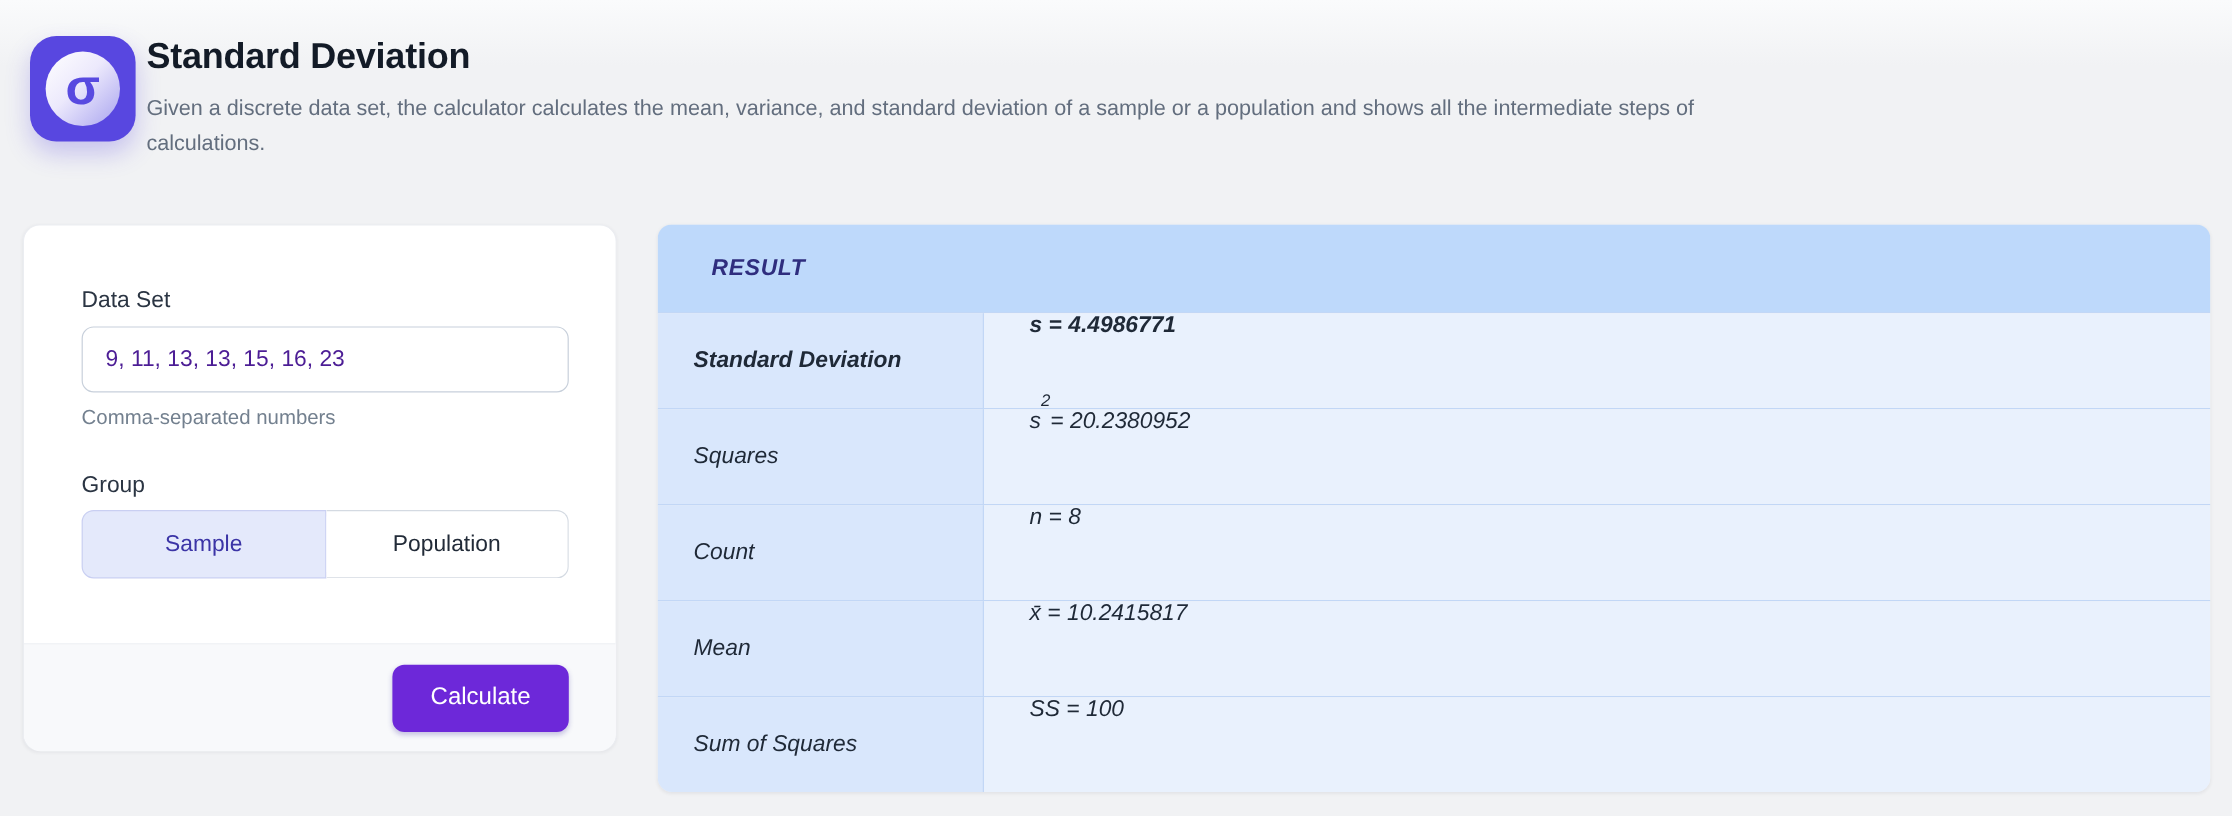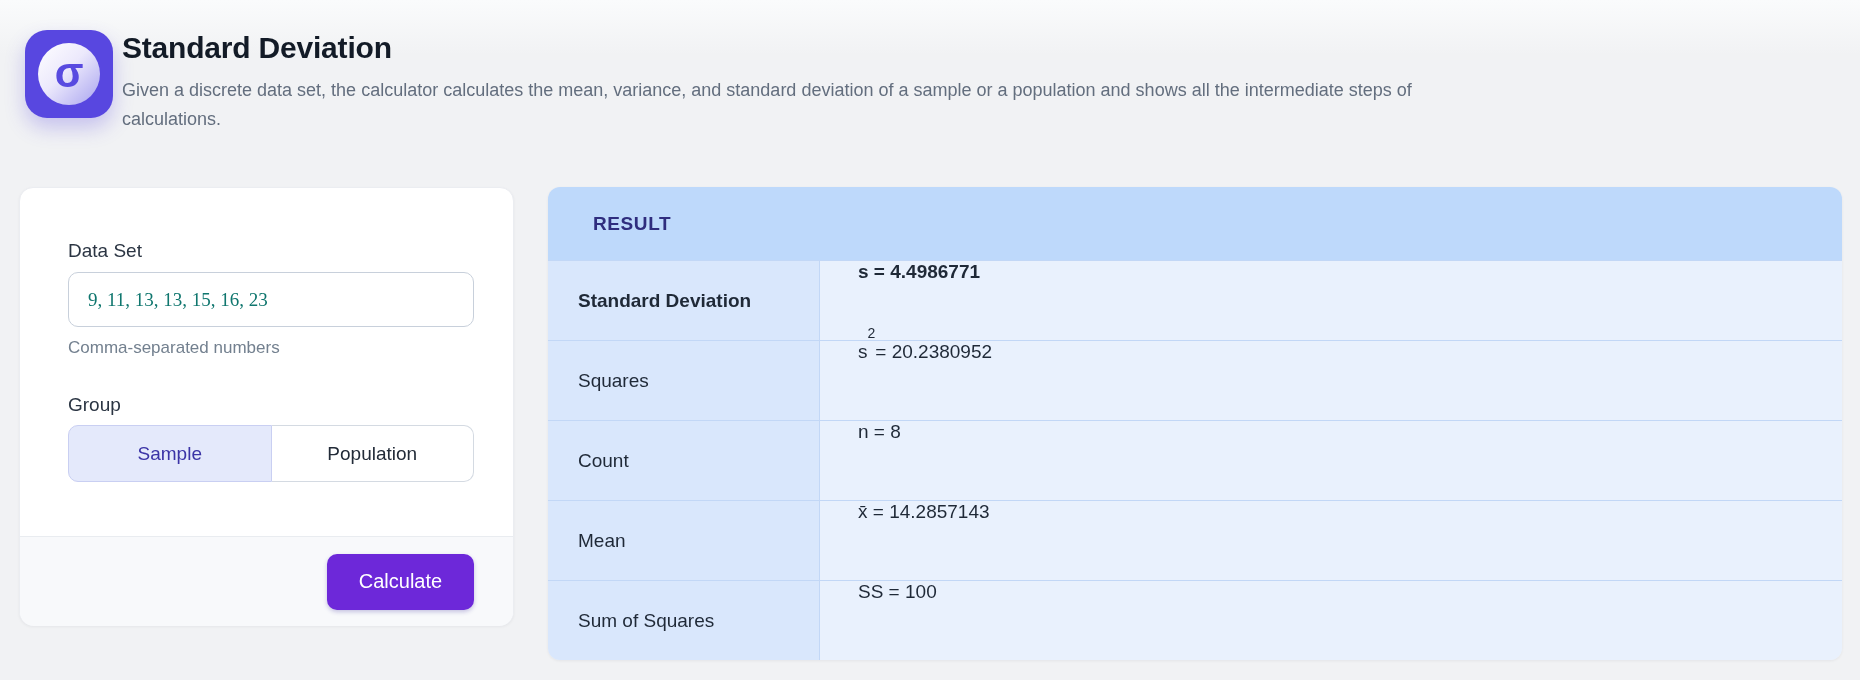--- a/index.html
+++ b/index.html
@@ -38,22 +38,22 @@
     position:absolute; left:19px; top:187px; width:495px; height:439px;
     background:#ffffff; border:1px solid #ebedf1; border-radius:14px;
     box-shadow:0 1px 3px rgba(20,24,34,.05);
   }
   .field-label { position:absolute; left:48px; font-size:19px; color:#2b3543; }
   .lbl-dataset { top:52px; }
   .lbl-group   { top:206px; }
   .dataset-input {
     position:absolute; left:48px; top:84px; width:406px; height:55px;
     border:1px solid #c8d0db; border-radius:10px; background:#fff;
-    padding:0 19px; font-size:19px; color:#0f766e;
-    font-family:Liberation Serif, serif; outline:none;
+    padding:0 19px; font-size:19px; color:#4c1d95;
+    font-family:Liberation Sans, sans-serif; outline:none;
   }
   .hint { position:absolute; left:48px; top:150px; font-size:17px; color:#73808f; }
 
   .toggle {
     position:absolute; left:48px; top:237px; width:406px; height:57px;
     display:flex; border-radius:10px;
   }
   .toggle .seg {
     flex:1; display:flex; align-items:center; justify-content:center;
     font-size:19px; cursor:pointer; user-select:none;
@@ -78,20 +78,21 @@
     background:#6d28d9; color:#ffffff; font-size:20px;
     font-family:"Liberation Sans", sans-serif; cursor:pointer;
     box-shadow:0 2px 4px rgba(48,33,150,.25);
   }
 
   
   .result-panel {
     position:absolute; left:548px; top:187px; width:1294px;
     border-radius:12px; overflow:hidden;
     box-shadow:0 1px 3px rgba(20,24,34,.06);
+    font-style:italic;
   }
   .result-header {
     height:73px; background:#bed9fb; display:flex; align-items:center;
     padding-left:45px; font-size:19px; font-weight:700;
     letter-spacing:.6px; color:#2f2d7e;
   }
   .result-row { display:flex; height:80px; border-top:1px solid #c2d7f6; }
   .cell-label {
     width:272px; background:#d9e7fc; border-right:1px solid #c2d7f6;
     display:flex; align-items:center; padding-left:30px;
@@ -153,21 +154,21 @@
   <div class="result-row">
     <div class="cell-label">Count</div>
     <div class="cell-value">
       <span>n = 8</span>
     </div>
   </div>
 
   <div class="result-row">
     <div class="cell-label">Mean</div>
     <div class="cell-value">
-      <span>x̄ = 14.2857143</span>
+      <span>x̄ = 10.2415817</span>
     </div>
   </div>
 
   <div class="result-row">
     <div class="cell-label">Sum of Squares</div>
     <div class="cell-value">
       <span>SS = 100</span>
     </div>
   </div>
 </div>

